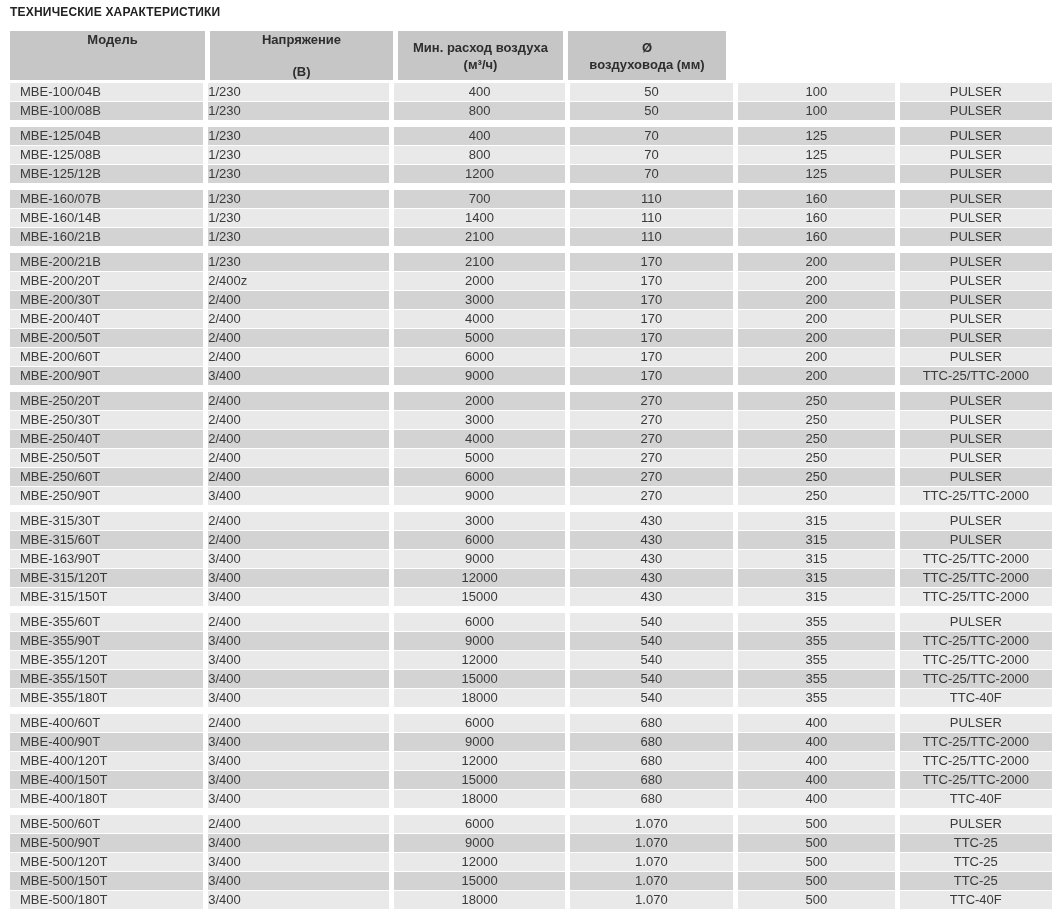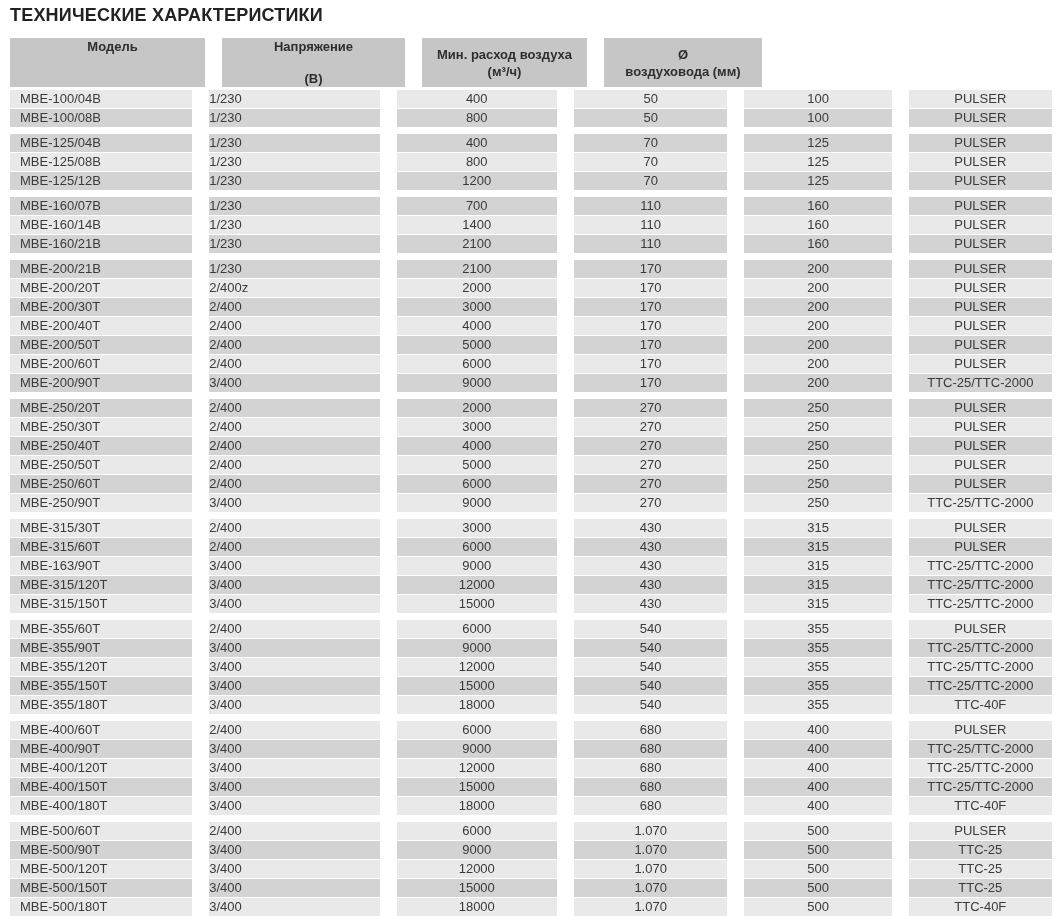--- a/index.html
+++ b/index.html
@@ -13,32 +13,32 @@
   html,body{margin:0;padding:0;}
   body{
     width:1061px;height:923px;
     background:#ffffff;
     font-family:"Liberation Sans", sans-serif;
     color:var(--text);
     overflow:hidden;
   }
   .page-title{
     margin:5px 0 0 10px;
-    font-size:18px;
+    font-size:12px;
     font-weight:bold;
     letter-spacing:.2px;
     color:var(--title);
   }
   .spec-table{
     margin:12px 9px 0 10px;
     width:1042px;
   }
   .row, .hrow{
     display:flex;
-    gap:17px;
+    gap:5px;
     margin-bottom:1px;
   }
   .hrow{
     height:49px;
     margin-bottom:3px;
   }
   .hcell{
     background:var(--header-bg);
     display:flex;
     flex-direction:column;

